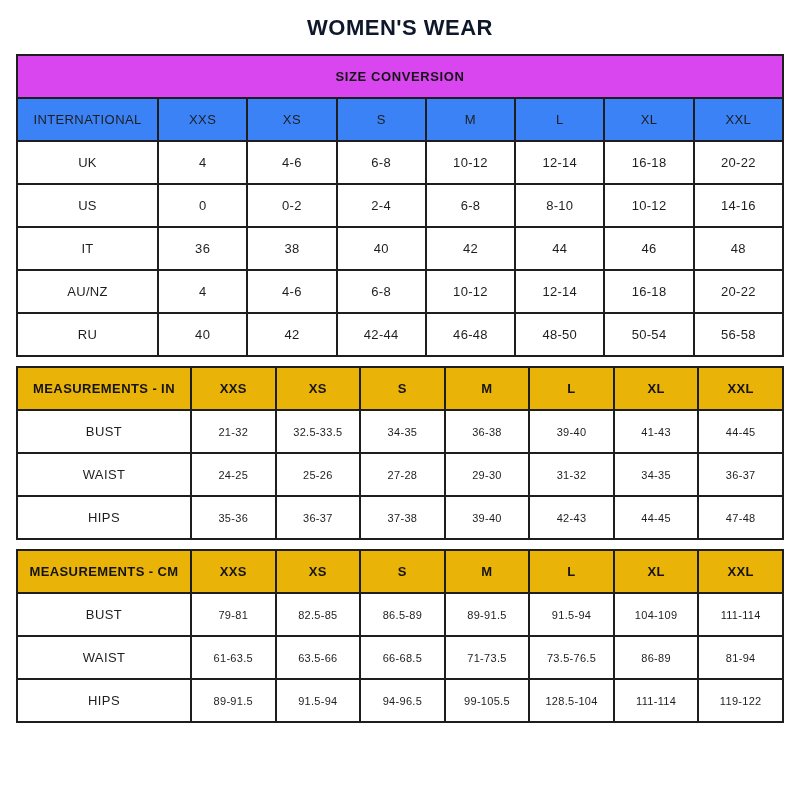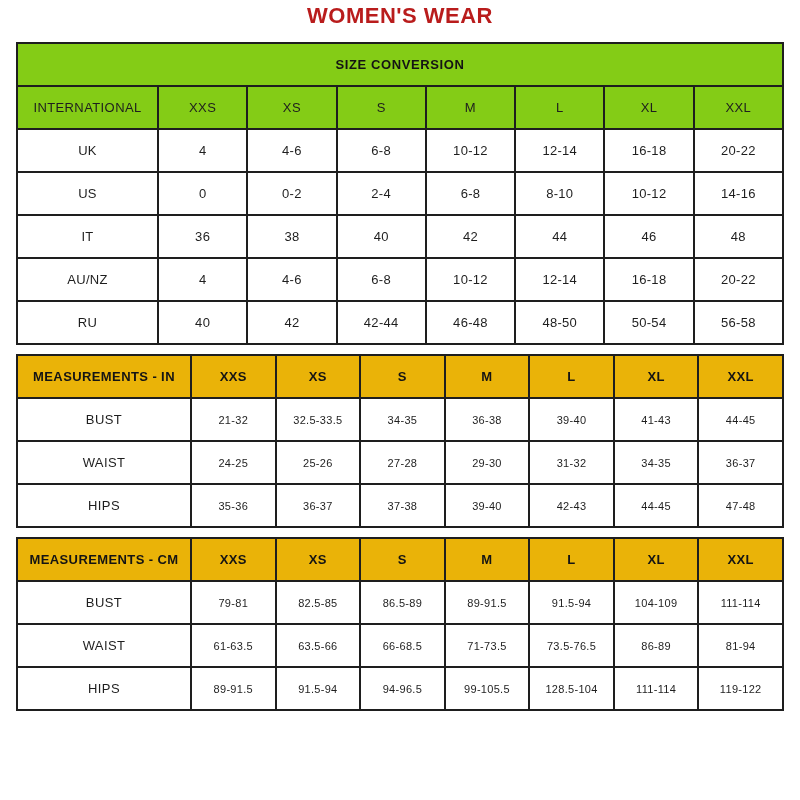--- a/index.html
+++ b/index.html
@@ -12,23 +12,23 @@
     width: 800px;
     height: 800px;
     background: #ffffff;
     overflow: hidden;
   }
   .title {
     text-align: center;
     font-size: 22px;
     font-weight: bold;
     letter-spacing: 0.5px;
-    padding-top: 3px;
+    padding-top: 15px;
     margin-bottom: 13px;
-    color: #b91c1c;
+    color: #0f172a;
   }
   table.tbl {
     width: 768px;
     margin: 0 auto 9px auto;
     border-collapse: collapse;
     table-layout: fixed;
   }
   table.tbl td, table.tbl th {
     border: 2px solid #1e1e1e;
     text-align: center;
@@ -36,30 +36,30 @@
     height: 43px;
     overflow: hidden;
     white-space: nowrap;
   }
   
   .t1 col.c0 { width: 141px; }
   .t2 col.c0, .t3 col.c0 { width: 174px; }
 
   
   .tbl-title-cell {
-    background: #84cc16;
+    background: #d946ef;
     font-weight: bold;
     font-size: 13px;
     letter-spacing: 0.6px;
     color: #141414;
   }
   .t1 thead tr.plain-head td {
     font-size: 13px;
     font-weight: normal;
-    background: #84cc16;
+    background: #3b82f6;
     letter-spacing: 0.4px;
   }
   .t1 tbody td { font-size: 13px; letter-spacing: 0.3px; }
 
   
   .gray-head th {
     background: #eab308;
     font-size: 13px;
     font-weight: bold;
     letter-spacing: 0.4px;

